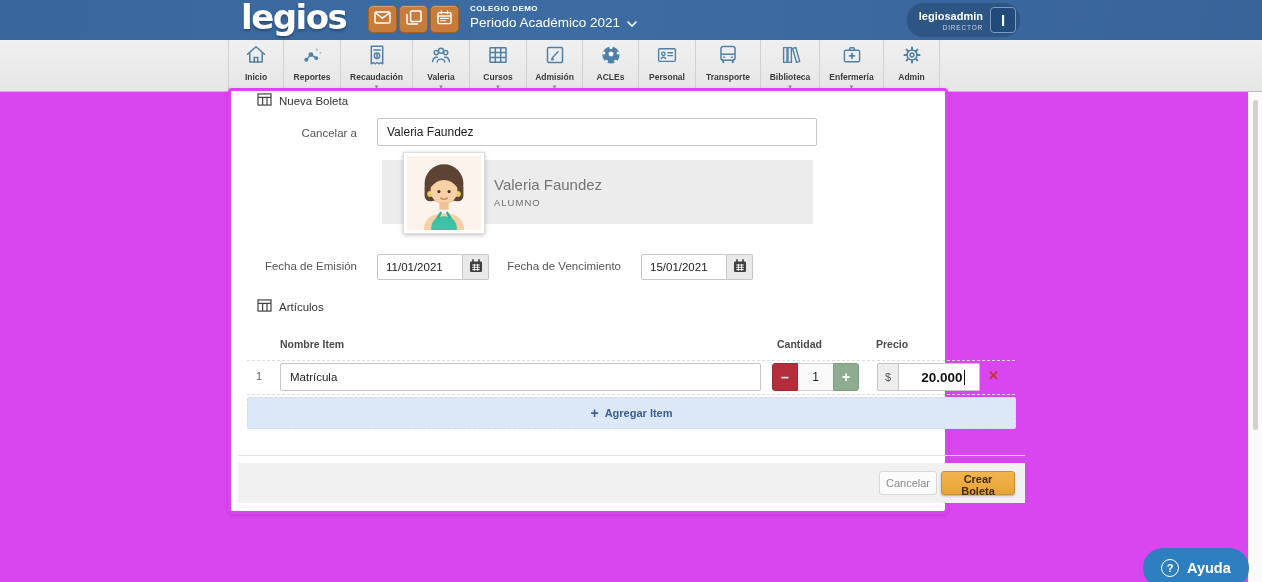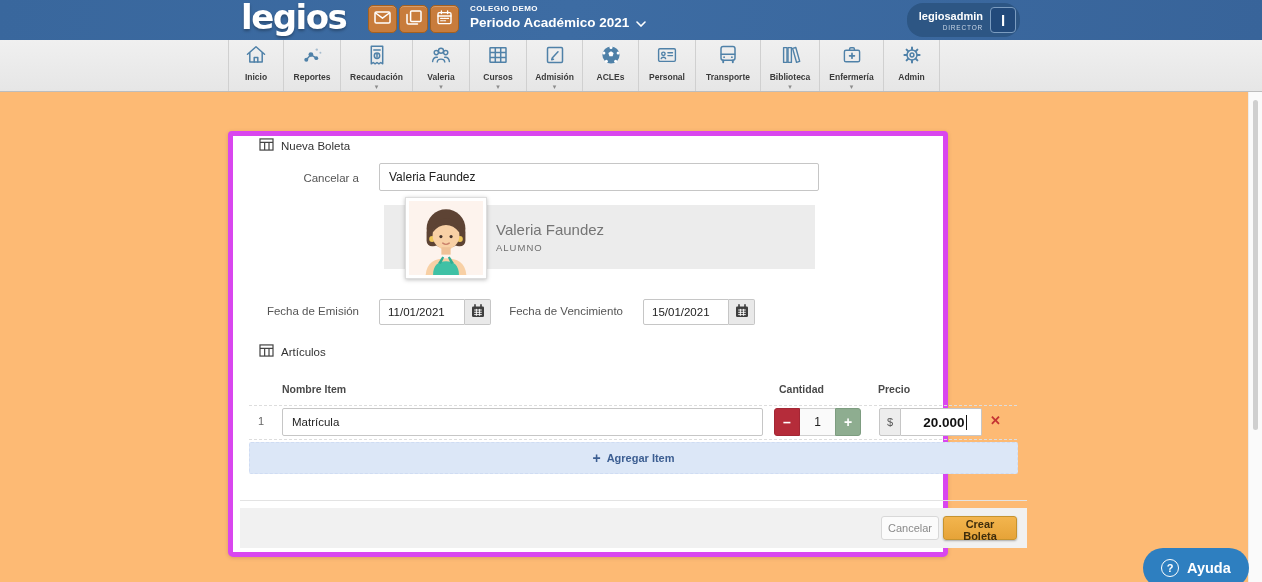--- a/index.html
+++ b/index.html
@@ -1,30 +1,30 @@
 <!DOCTYPE html>
 <html><head>
 <meta charset="utf-8">
 <style>
   * { box-sizing: border-box; }
   body { margin:0; background:#fff; font-family:"Liberation Sans",sans-serif; }
-  .app { position:relative; width:1262px; height:582px; overflow:hidden; background:#fdba74; }
+  .app { position:relative; width:1262px; height:582px; overflow:hidden; background:#d946ef; }
 
   
   .hdr { position:absolute; left:0; top:0; width:1262px; height:40px;
          background:linear-gradient(100deg,#39679d 0%,#3d6ca3 45%,#38649a 100%); }
   .logo { position:absolute; left:241px; top:-3px; font-size:34px; font-weight:800;
           color:#fff; letter-spacing:-1.5px; font-family:"DejaVu Sans",sans-serif;
           text-shadow:0 2px 3px rgba(0,0,0,.3); cursor:pointer; }
   .hdr-btn { position:absolute; top:5px; width:29px; height:28px; background:#c87c3c;
              border:1px solid #a5611f; border-radius:5px; display:flex; align-items:center;
              justify-content:center; cursor:pointer; box-shadow:inset 0 1px 0 rgba(255,255,255,.25); padding:0; }
   .school { position:absolute; left:470px; top:4px; color:#fff; cursor:pointer; }
   .school-name { font-size:8px; font-weight:bold; letter-spacing:.4px; }
-  .period { font-size:13.5px; margin-top:2px; display:flex; align-items:center; gap:7px;font-weight:bold; }
+  .period { font-size:13.5px; margin-top:2px; display:flex; align-items:center; gap:7px; }
   .user-badge { position:absolute; right:242px; top:3px; height:34px; background:#2d5684;
                 border-radius:16px; display:flex; align-items:center; gap:7px; padding:0 4px 0 12px; cursor:pointer; }
   .user-texts { text-align:right; }
   .user-name { font-size:11px; font-weight:bold; color:#fff; }
   .user-role { font-size:6.5px; color:#c9d6e6; letter-spacing:.8px; margin-top:2px; }
   .user-avatar { width:26px; height:26px; background:#224a7b; border:1px solid #7b9cc0;
                  border-radius:4px; color:#fff; font-weight:bold; font-size:15px;
                  display:flex; align-items:center; justify-content:center; }
 
   
@@ -39,22 +39,22 @@
   .tab-caret { font-size:7px; color:#8c8c8c; line-height:7px; margin-top:1px; }
 
   
   .sb { position:absolute; right:0; top:92px; width:14px; height:490px; background:#fafafa;
         border-left:1px solid #ececec; }
   .sb-thumb { position:absolute; left:4px; top:8px; width:5px; height:330px;
               background:#cfcfcf; border-radius:3px; cursor:pointer; }
 
   
   .card { position:absolute; left:228px; top:88px; width:720px; height:426px; background:#fff;
-          border:5px solid #d946ef; border-radius:4px 4px 5px 5px;
-          box-shadow:0 1px 4px rgba(0,0,0,.15); z-index:3;margin-top:43px; }
+          border:3px solid #d946ef; border-radius:4px 4px 5px 5px;
+          box-shadow:0 1px 4px rgba(0,0,0,.15); z-index:3; }
   .sec-title { position:absolute; display:flex; align-items:center; gap:7px;
                font-size:11.5px; color:#333; font-weight:500; }
   .form-label { position:absolute; font-size:11.5px; color:#555; text-align:right; }
   .tinput { position:absolute; height:28px; border:1px solid #c6c6c6; border-radius:2px;
             padding:0 9px; font-size:12px; color:#222; font-family:inherit; background:#fff; }
   .banner { position:absolute; left:151px; top:69px; width:431px; height:64px; background:#ececec;
             display:flex; flex-direction:column; justify-content:center; padding-left:112px; }
   .stu-name { font-size:15px; color:#757575; }
   .stu-type { font-size:9.5px; color:#6e6e6e; letter-spacing:1px; margin-top:4px; }
   .avatar-card { position:absolute; left:172px; top:61px; width:82px; height:82px; background:#fff;

